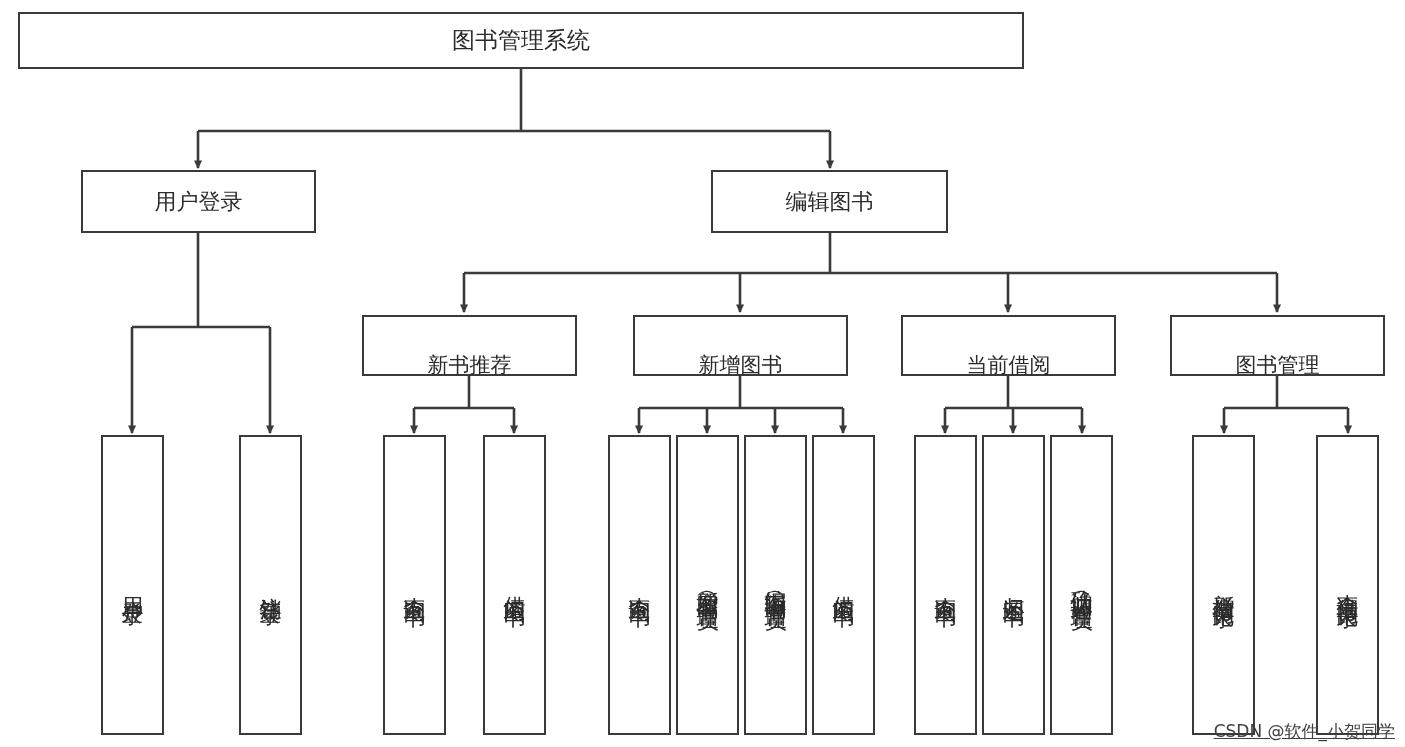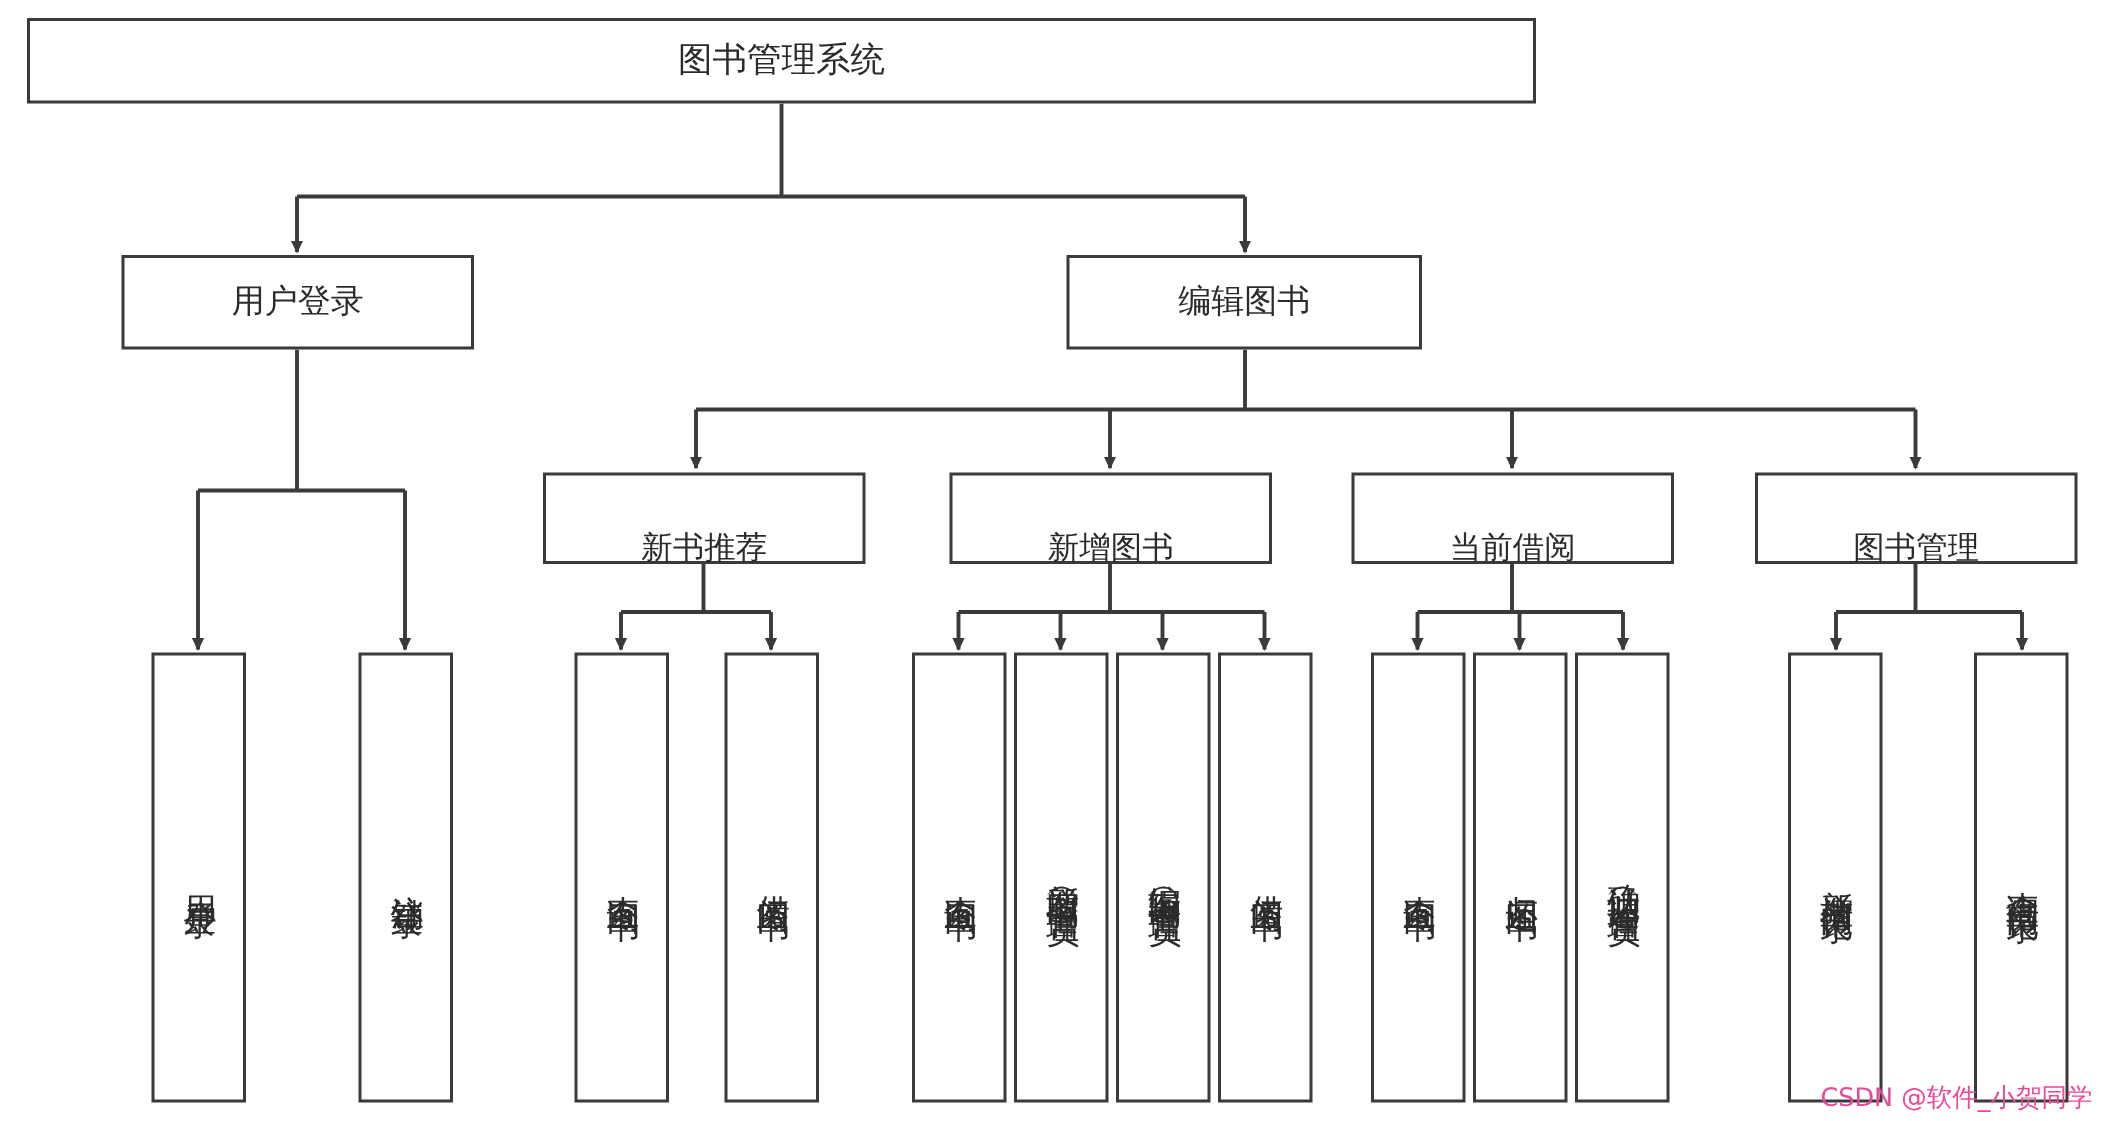--- a/index.html
+++ b/index.html
@@ -63,24 +63,25 @@
     font-size: 22px;
     letter-spacing: 3px;
     line-height: 1;
     white-space: nowrap;
   }
   #watermark {
     position: absolute;
     right: 10px;
     bottom: 4px;
     font-size: 17px;
-    color: #ec4899;
+    color: #404040;
     z-index: 5;
     white-space: nowrap;
     user-select: none;
+    text-decoration: underline;
   }
 </style>
 </head>
 <body>
 
 <div id="diagram-root">
 
   <svg id="edges-layer" viewBox="0 0 1405 747" width="1405" height="747" xmlns="http://www.w3.org/2000/svg">
     <defs>
       <marker id="arrowhead" markerWidth="9" markerHeight="9" refX="7.6" refY="4.5" orient="auto" markerUnits="userSpaceOnUse">

